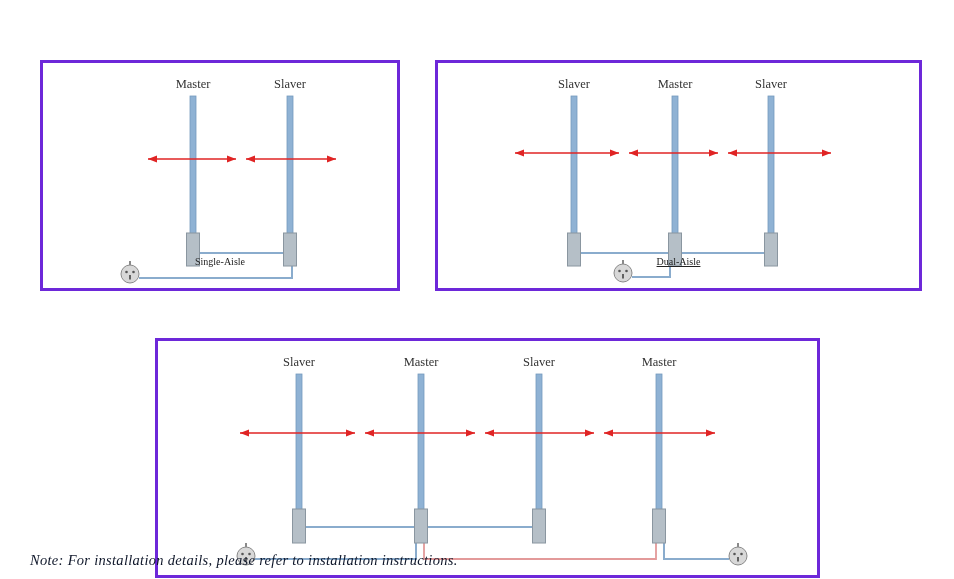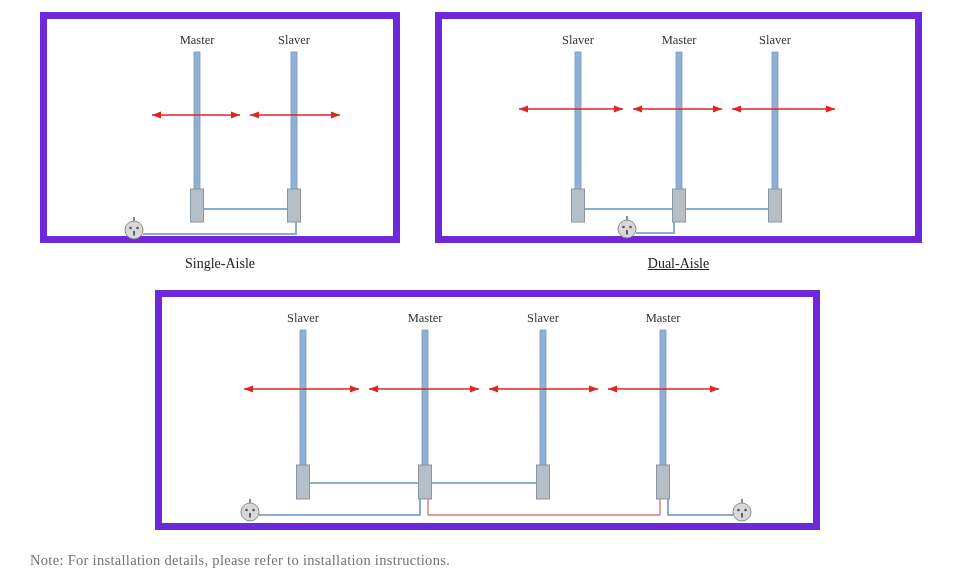--- a/index.html
+++ b/index.html
@@ -1,39 +1,41 @@
 <!DOCTYPE html>
 <html><head>
 <meta charset="utf-8">
 <style>
   html,body{margin:0;padding:0;}
   body{
     width:954px;height:579px;position:relative;background:#ffffff;
     font-family:"Liberation Serif", serif;overflow:hidden;
   }
   .panel{
-    position:absolute;border:7px solid #6d28d9;background:#ffffff;
+    position:absolute;border:3px solid #6d28d9;background:#ffffff;
     box-sizing:border-box;
+    margin-top:48px;
   }
   #p1{left:40px;top:12px;width:360px;height:231px;}
   #p2{left:435px;top:12px;width:487px;height:231px;}
   #p3{left:155px;top:290px;width:665px;height:240px;}
   .panel svg{position:absolute;left:0;top:0;}
   .plabel{
     position:absolute;top:14px;transform:translateX(-50%);
     font-size:12.5px;color:#333;white-space:nowrap;
   }
   .caption{
-    position:absolute;text-align:center;font-size:14px;color:#222;
+    position:absolute;text-align:center;font-size:10px;color:#222;
   }
   #cap1{left:40px;width:360px;top:256px;}
   #cap2{left:435px;width:487px;top:256px;text-decoration:underline;}
   .note{
-    position:absolute;left:30px;top:552px;font-size:14.5px;color:#737373;
+    position:absolute;left:30px;top:552px;font-size:14.5px;color:#0f172a;
     letter-spacing:0.3px;
+    font-style:italic;
   }
   .bar{fill:#8fb2d4;stroke:#7499bd;stroke-width:0.8;}
   .housing{fill:#b5bfc7;stroke:#8a96a0;stroke-width:1;}
   .wire{fill:none;stroke:#8aaccd;stroke-width:2;}
   .pink{fill:none;stroke:#e39a9a;stroke-width:1.8;}
   .rline{stroke:#e02424;stroke-width:1.5;}
   .rhead{fill:#e02424;}
   .outlet-body{fill:#d8d8d8;stroke:#8a8a8a;stroke-width:1;}
   .outlet-pin{fill:#555;}
   .outlet-notch{fill:#8a8a8a;}

